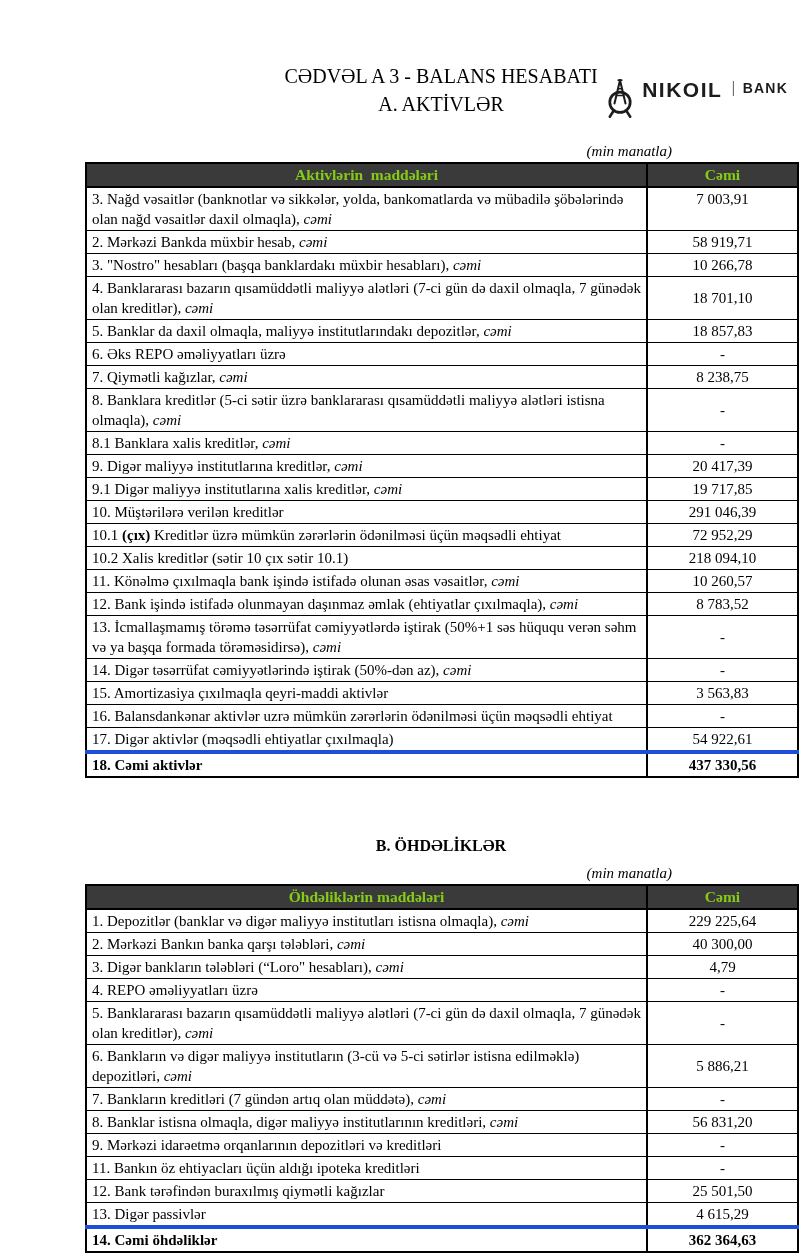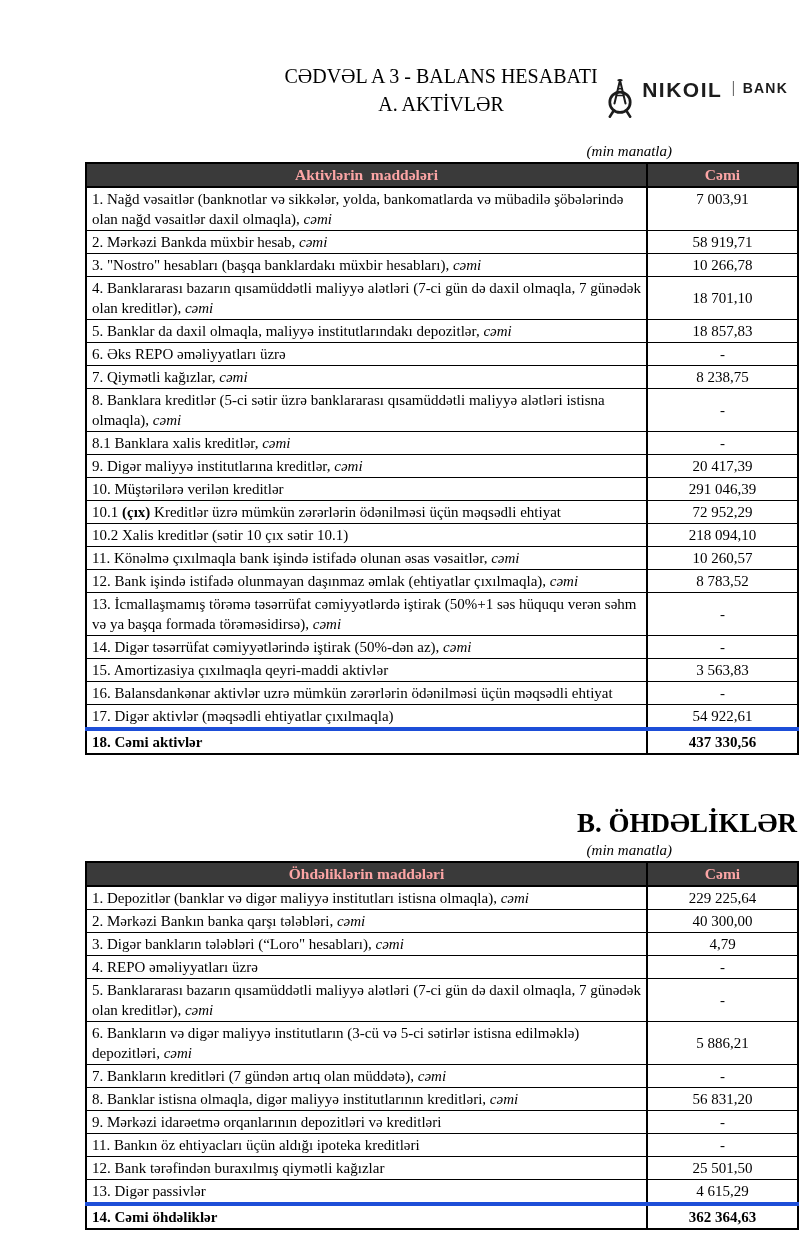--- a/index.html
+++ b/index.html
@@ -20,42 +20,42 @@
   .logo-name { font-size: 21px; font-weight: 700; letter-spacing: 1.5px; }
   .logo-sep  { font-size: 17px; font-weight: 400; margin: 0 7px 0 9px; color: #3a3a3a; transform: scaleX(.6); }
   .logo-bank { font-size: 14px; font-weight: 700; letter-spacing: 1.2px; margin-top: 2px; }
 
   
   .doc-title {
     margin: 62px 3px 0 85px; width: 712px; text-align: center;
     font-weight: normal; font-size: 20px; line-height: 28px;
   }
   .section-title {
-    margin: 54px 3px 0 85px; width: 712px; text-align: right;
-    font-weight: bold; font-size: 27px; line-height: 28px;
+    margin: 54px 3px 0 85px; width: 712px; text-align: center;
+    font-weight: bold; font-size: 16px; line-height: 28px;
   }
 
   
   .tbl-wrap { margin-left: 85px; width: 588px; }
   .unit-note {
     text-align: right; font-style: italic; font-size: 15px;
     padding-right: 1px; margin-bottom: 2px;
   }
   .unit-note-a { margin-top: 25px; }
   .unit-note-b { margin-top: 5px; }
 
   
   table.data-table {
     border-collapse: collapse; width: 712px; table-layout: fixed;
     border: 2px solid #000;
   }
   col.col-label { width: 561px; }
   col.col-value { width: 151px; }
   table.data-table th {
-    background: #3a3a3a; color: #fca5a5; font-weight: bold; font-size: 15.5px;
+    background: #3a3a3a; color: #84cc16; font-weight: bold; font-size: 15.5px;
     padding: 2px 4px; border: 1px solid #000; border-bottom: 2px solid #000;
     white-space: pre-wrap; text-align: center;
   }
   table.data-table td {
     border: 1px solid #000; font-size: 15px; line-height: 20px;
     padding: 1px 5px; vertical-align: middle; overflow: hidden;
   }
   td.label-cell, th.label-col { border-right: 2px solid #000 !important; }
   td.value-cell { text-align: center; padding-right: 4px; }
   tr.total-row td { border-top: 4px solid #1d4ed8; font-weight: bold; }
@@ -100,21 +100,21 @@
           <col class="col-value">
         </colgroup>
       <thead>
         <tr>
           <th class="label-col">Aktivlərin  maddələri</th>
           <th>Cəmi</th>
         </tr>
       </thead>
       <tbody>
           <tr>
-            <td class="label-cell"><span>1. Nağd vəsaitlər (banknotlar və sikkələr, yolda, bankomatlarda və mübadilə şöbələrində olan nağd vəsaitlər daxil olmaqla), </span><i>cəmi</i></td>
+            <td class="label-cell"><span>3. Nağd vəsaitlər (banknotlar və sikkələr, yolda, bankomatlarda və mübadilə şöbələrində olan nağd vəsaitlər daxil olmaqla), </span><i>cəmi</i></td>
             <td class="value-cell">7 003,91</td>
           </tr>
           <tr>
             <td class="label-cell"><span>2. Mərkəzi Bankda müxbir hesab, </span><i>cəmi</i></td>
             <td class="value-cell">58 919,71</td>
           </tr>
           <tr>
             <td class="label-cell"><span>3. "Nostro" hesabları (başqa banklardakı müxbir hesabları), </span><i>cəmi</i></td>
             <td class="value-cell">10 266,78</td>
           </tr>
@@ -138,20 +138,24 @@
             <td class="label-cell"><span>8. Banklara kreditlər (5-ci sətir üzrə banklararası qısamüddətli maliyyə alətləri istisna olmaqla), </span><i>cəmi</i></td>
             <td class="value-cell">-</td>
           </tr>
           <tr>
             <td class="label-cell"><span>8.1 Banklara xalis kreditlər, </span><i>cəmi</i></td>
             <td class="value-cell">-</td>
           </tr>
           <tr>
             <td class="label-cell"><span>9. Digər maliyyə institutlarına kreditlər, </span><i>cəmi</i></td>
             <td class="value-cell">20 417,39</td>
+          </tr>
+          <tr>
+            <td class="label-cell"><span>9.1 Digər maliyyə institutlarına xalis kreditlər, </span><i>cəmi</i></td>
+            <td class="value-cell">19 717,85</td>
           </tr>
           <tr>
             <td class="label-cell"><span>10. Müştərilərə verilən kreditlər</span></td>
             <td class="value-cell">291 046,39</td>
           </tr>
           <tr>
             <td class="label-cell"><span>10.1 </span><b>(çıx)</b><span> Kreditlər üzrə mümkün zərərlərin ödənilməsi üçün məqsədli ehtiyat</span></td>
             <td class="value-cell">72 952,29</td>
           </tr>
           <tr>

